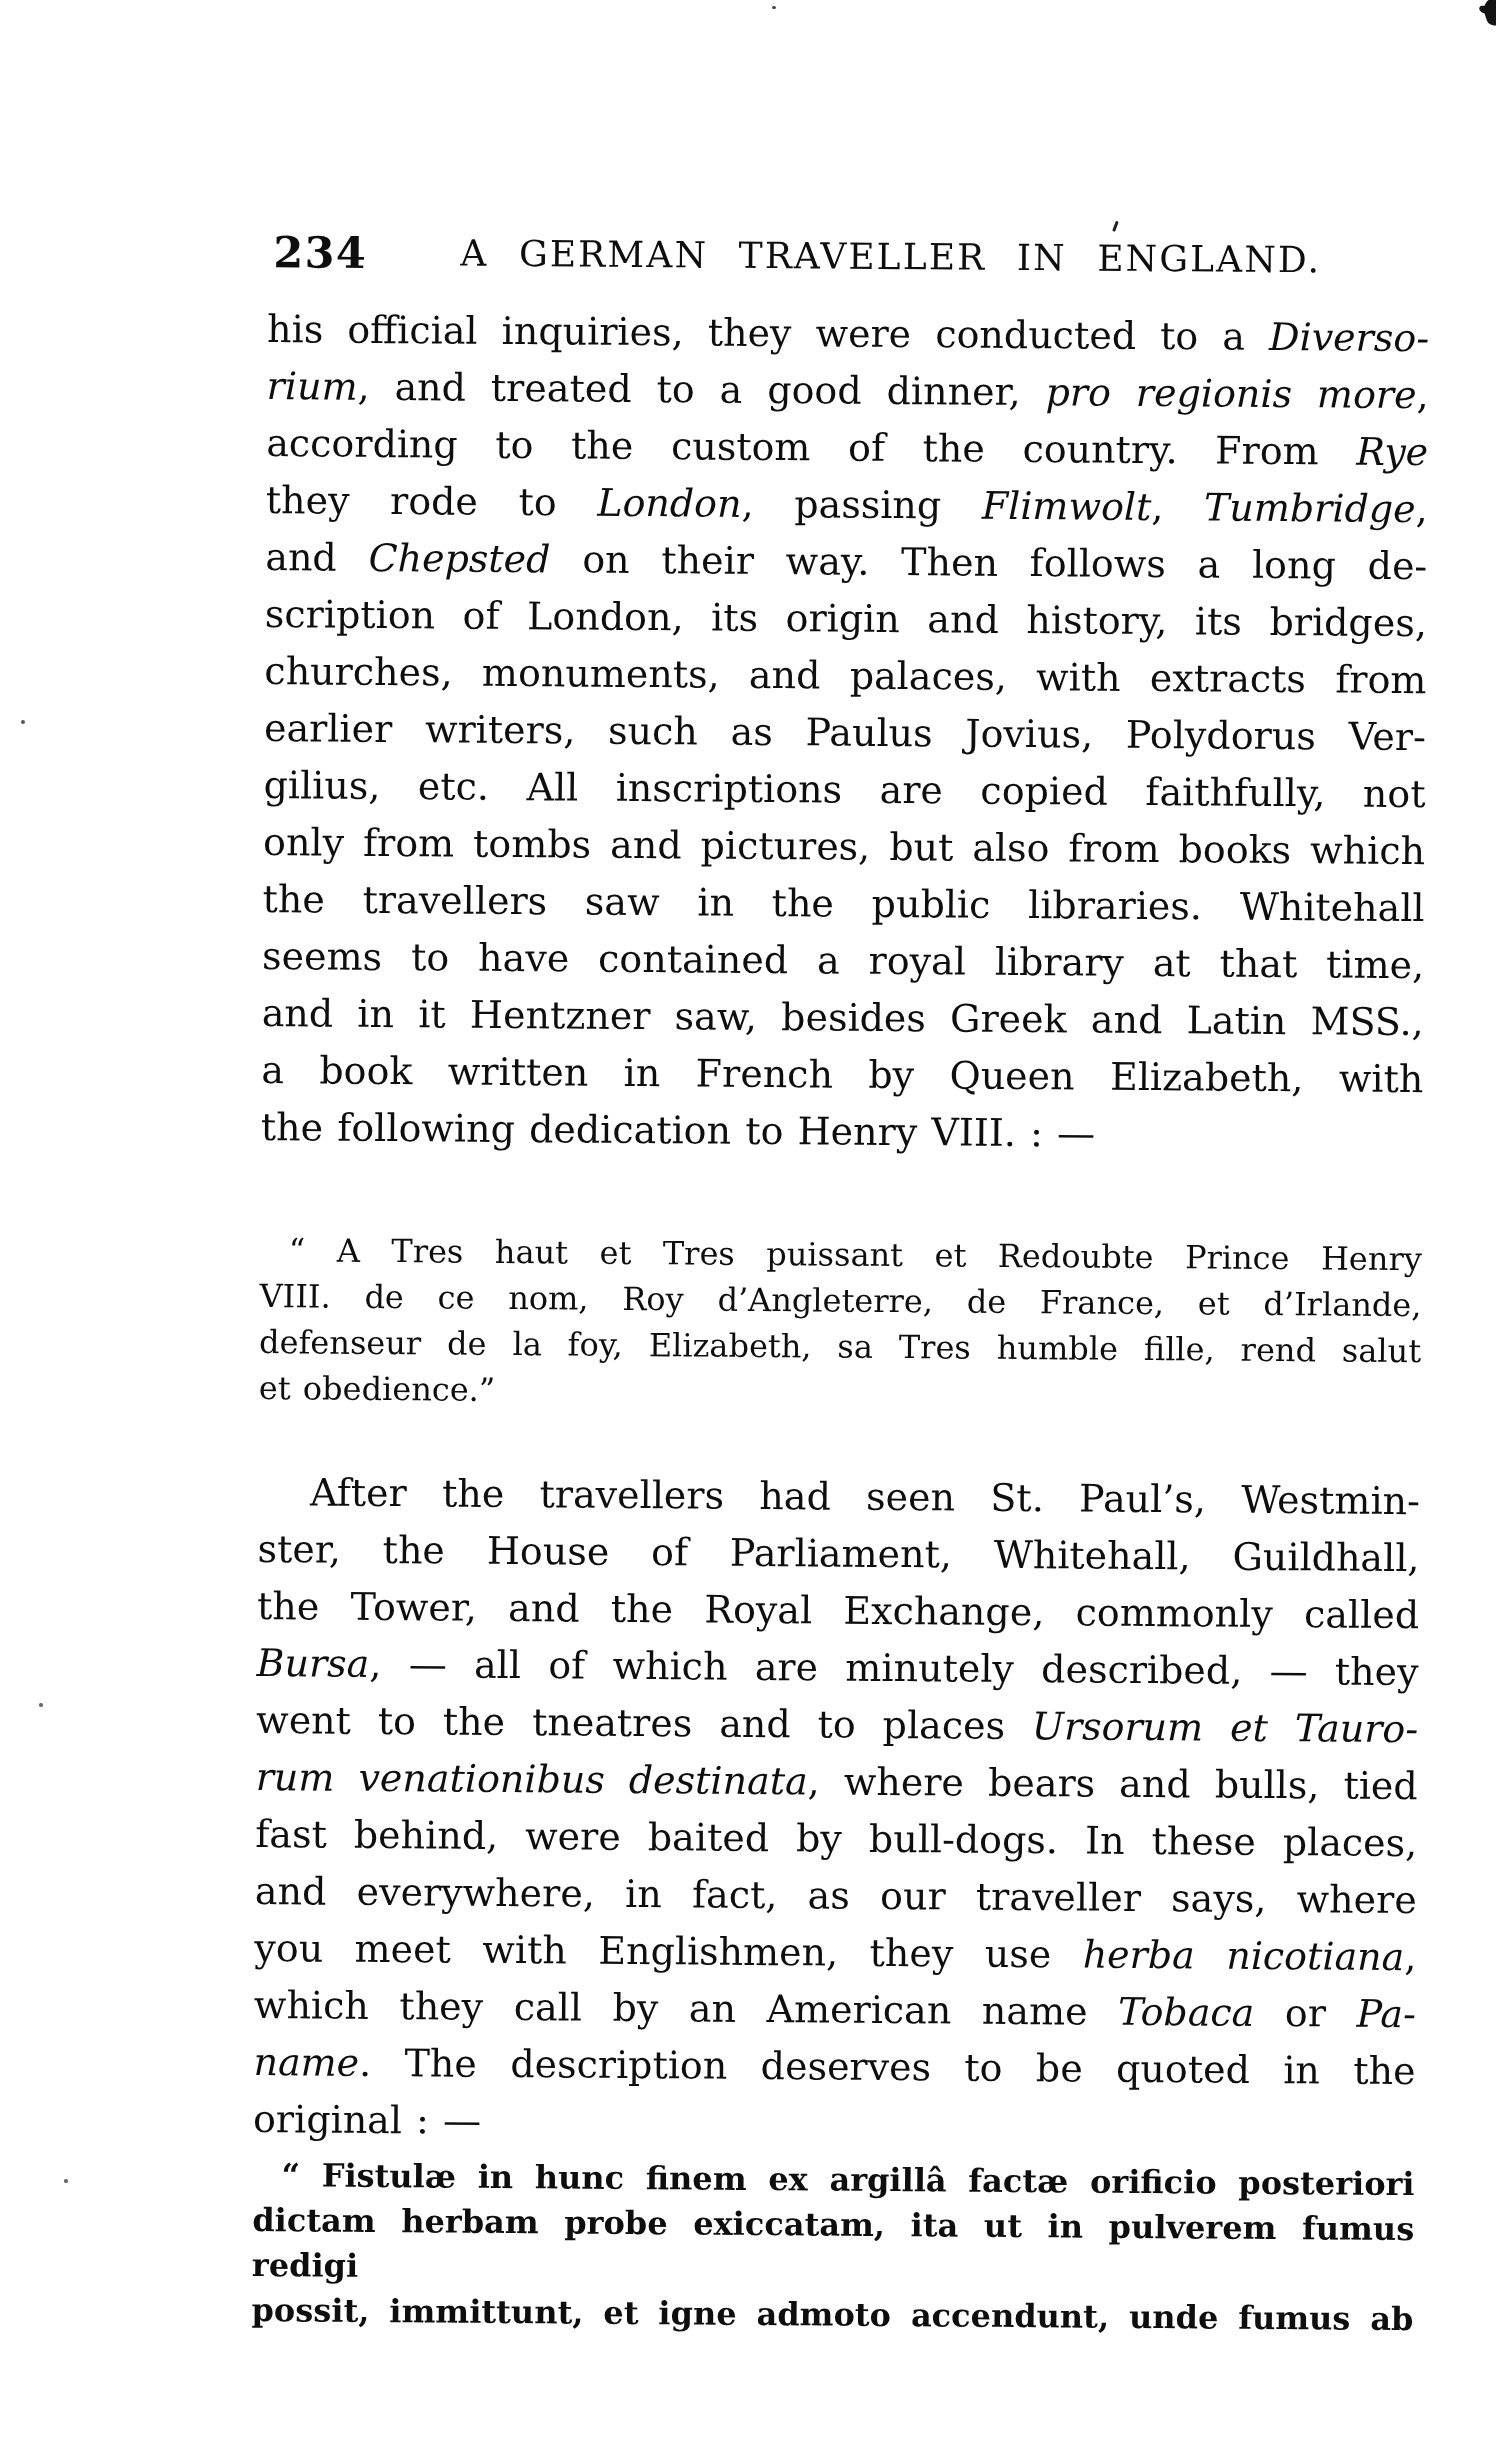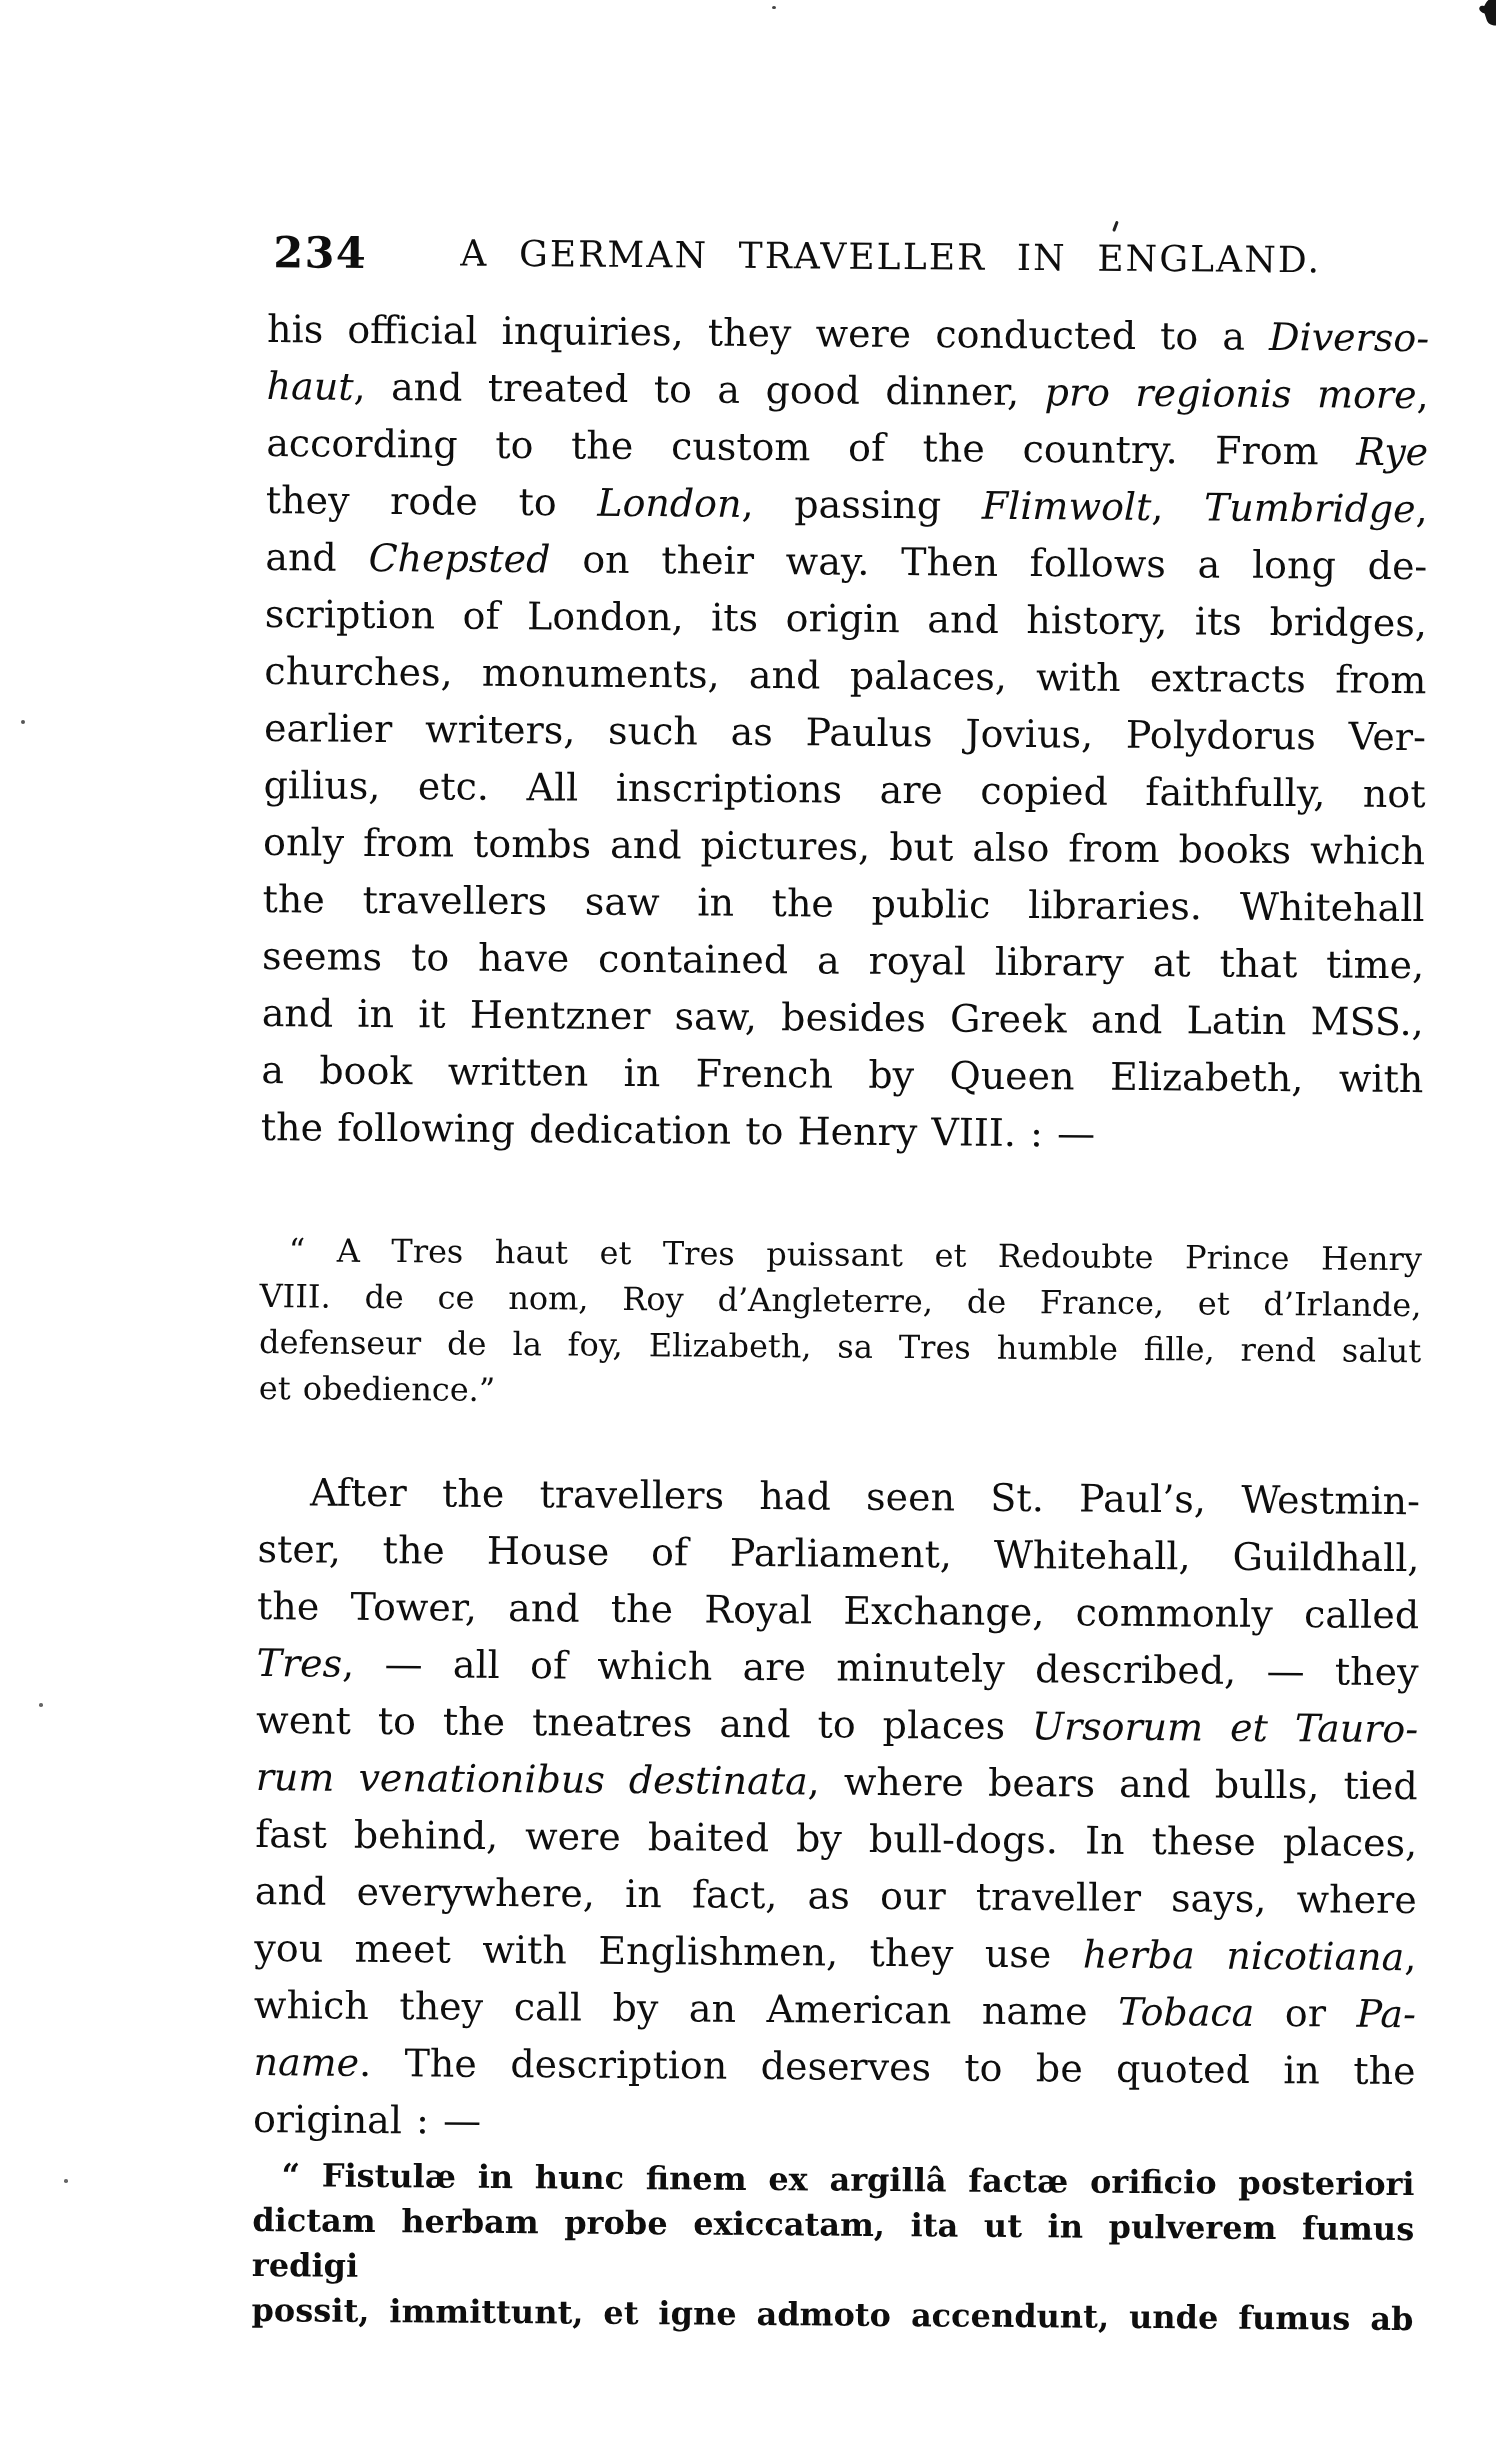--- a/index.html
+++ b/index.html
@@ -62,21 +62,21 @@
 <div class="page">
   <div class="tilt">
     <div class="header">
       <span class="pagenum">234</span>
       <span class="runtitle">A GERMAN TRAVELLER IN ENGLAND.</span>
       <span class="accent-mark"></span>
     </div>
     <div class="text-column">
         <div class="block body p1">
           <div class="line j"><span>his official inquiries, they were conducted to a </span><span class="it">Diverso-</span></div>
-          <div class="line j"><span class="it">haut</span><span>, and treated to a good dinner, </span><span class="it">pro regionis more</span><span>,</span></div>
+          <div class="line j"><span class="it">rium</span><span>, and treated to a good dinner, </span><span class="it">pro regionis more</span><span>,</span></div>
           <div class="line j"><span>according to the custom of the country.  From </span><span class="it">Rye</span></div>
           <div class="line j"><span>they rode to </span><span class="it">London</span><span>, passing </span><span class="it">Flimwolt</span><span>, </span><span class="it">Tumbridge</span><span>,</span></div>
           <div class="line j"><span>and </span><span class="it">Chepsted</span><span> on their way.  Then follows a long de-</span></div>
           <div class="line j"><span>scription of London, its origin and history, its bridges,</span></div>
           <div class="line j"><span>churches, monuments, and palaces, with extracts from</span></div>
           <div class="line j"><span>earlier writers, such as Paulus Jovius, Polydorus Ver-</span></div>
           <div class="line j"><span>gilius, etc.  All inscriptions are copied faithfully, not</span></div>
           <div class="line j"><span>only from tombs and pictures, but also from books which</span></div>
           <div class="line j"><span>the travellers saw in the public libraries.  Whitehall</span></div>
           <div class="line j"><span>seems to have contained a royal library at that time,</span></div>
@@ -87,21 +87,21 @@
         <div class="block quote q1">
           <div class="line j" style="text-indent: 29px;"><span>“ A Tres haut et Tres puissant et Redoubte Prince Henry</span></div>
           <div class="line j"><span>VIII. de ce nom, Roy d’Angleterre, de France, et d’Irlande,</span></div>
           <div class="line j"><span>defenseur de la foy, Elizabeth, sa Tres humble fille, rend salut</span></div>
           <div class="line"><span>et obedience.”</span></div>
         </div>
         <div class="block body p2">
           <div class="line j" style="text-indent: 52px;"><span>After the travellers had seen St. Paul’s, Westmin-</span></div>
           <div class="line j"><span>ster, the House of Parliament, Whitehall, Guildhall,</span></div>
           <div class="line j"><span>the Tower, and the Royal Exchange, commonly called</span></div>
-          <div class="line j"><span class="it">Tres</span><span>, — all of which are minutely described, — they</span></div>
+          <div class="line j"><span class="it">Bursa</span><span>, — all of which are minutely described, — they</span></div>
           <div class="line j"><span>went to the tneatres and to places  </span><span class="it">Ursorum et Tauro-</span></div>
           <div class="line j"><span class="it">rum venationibus destinata</span><span>, where bears and bulls, tied</span></div>
           <div class="line j"><span>fast behind, were baited by bull-dogs.  In these places,</span></div>
           <div class="line j"><span>and everywhere, in fact, as our traveller says, where</span></div>
           <div class="line j"><span>you meet with Englishmen, they use </span><span class="it">herba nicotiana</span><span>,</span></div>
           <div class="line j"><span>which they call by an American name </span><span class="it">Tobaca</span><span> or </span><span class="it">Pa-</span></div>
           <div class="line j"><span class="it">name</span><span>.  The description deserves to be quoted in the</span></div>
           <div class="line"><span>original : —</span></div>
         </div>
         <div class="block quote_bold q2">

